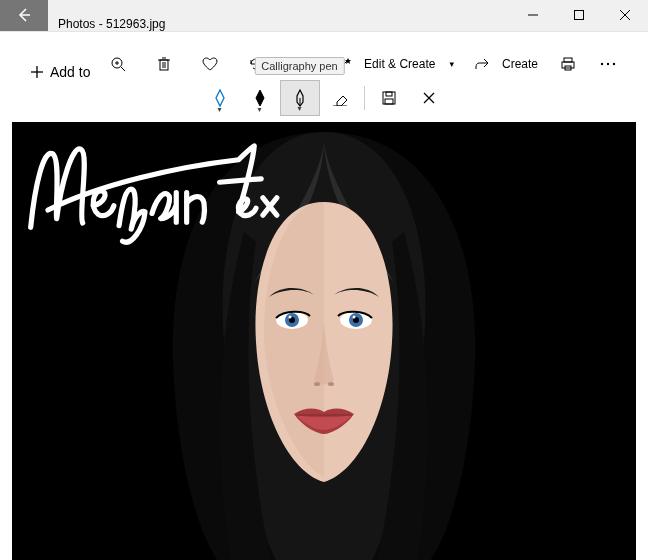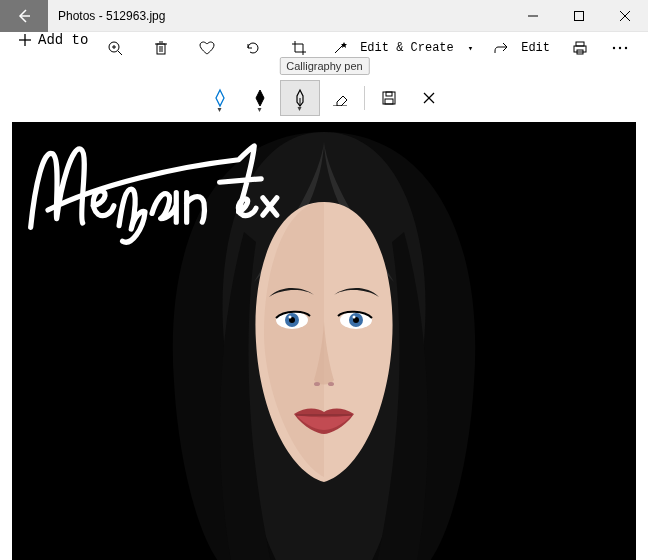--- a/index.html
+++ b/index.html
@@ -1,35 +1,35 @@
 <!DOCTYPE html>
 <html><head>
 <meta charset="utf-8">
 <style>
   * { box-sizing: border-box; margin: 0; padding: 0; }
   html, body { width: 648px; height: 560px; font-family: "Segoe UI", sans-serif; font-size: 12px; background: #fff; overflow: hidden; }
-  .titlebar { height: 32px; background: #f0f0f0; display: flex; align-items: center; border-bottom: 1px solid #e5e5e5; }
+  .titlebar { height: 32px; background: #f0f0f0; display: flex; align-items: flex-end; border-bottom: 1px solid #e5e5e5; }
   .back-btn { width: 48px; height: 32px; background: #767676; display: flex; align-items: center; justify-content: center; }
   .title-text { padding-left: 10px; color: #000; flex: 1; }
   .win-controls { display: flex; }
   .win-btn { width: 46px; height: 32px; display: flex; align-items: center; justify-content: center; color: #000; }
-  .toolbar { height: 48px; display: flex; align-items: flex-start; padding: 0 12px; font-family: Liberation Mono, monospace; }
+  .toolbar { height: 48px; display: flex; align-items: flex-end; padding: 0 24px; }
   .toolbar-left { display: flex; align-items: center; gap: 6px; padding-left: 6px; }
   .toolbar-center { flex: 1; display: flex; align-items: center; justify-content: center; gap: 14px; }
   .toolbar-right { display: flex; align-items: center; gap: 8px; }
   .tbtn { width: 32px; height: 32px; display: flex; align-items: center; justify-content: center; color: #000; border-radius: 2px; }
   .tbtn-text { height: 32px; display: flex; align-items: center; gap: 12px; padding: 0 6px; color: #000; }
   .addto { display: flex; align-items: center; gap: 6px; font-size: 14px; color: #000; }
   .drawbar-wrap { display: flex; justify-content: center; position: relative; }
   .drawbar { height: 36px; display: flex; align-items: center; gap: 0; }
   .dbtn { width: 40px; height: 36px; display: flex; align-items: center; justify-content: center; position: relative; }
   .dbtn.selected { background: #e6e6e6; border: 1px solid #bdbdbd; }
   .dbtn .drop { position: absolute; bottom: 2px; font-size: 8px; color: #444; }
   .divider { width: 1px; height: 24px; background: #ccc; margin: 0 4px; }
-  .tooltip { position: absolute; top: -24px; left: 50%; transform: translateX(-50%); background: #f2f2f2; border: 1px solid #bbb; padding: 2px 6px; font-size: 11px; white-space: nowrap; color: #333; border-radius: 2px; margin-left: 25px; }
+  .tooltip { position: absolute; top: -24px; left: 50%; transform: translateX(-50%); background: #f2f2f2; border: 1px solid #bbb; padding: 2px 6px; font-size: 11px; white-space: nowrap; color: #333; border-radius: 2px; }
   .canvas { margin: 6px 12px 12px 12px; height: 454px; background: #000; position: relative; overflow: hidden; }
   .signature { position: absolute; top: 10px; left: 10px; width: 260px; }
   .face { position: absolute; top: 0; left: 50%; transform: translateX(-50%); }
   .caret { font-size: 9px; margin-left: 2px; }
   svg { display: block; }
 </style>
 </head>
 <body>
 
 <div class="titlebar">
@@ -114,21 +114,21 @@
           <line x1="3" y1="13" x2="11" y2="5" stroke="#000"></line>
           <path d="M12 2 L13 4 L15 4 L13.5 5.5 L14 8 L12 6.5 L10 8 L10.5 5.5 L9 4 L11 4 Z" fill="#000"></path>
         </svg>
       <span>Edit &amp; Create</span>
       <span class="caret">▾</span>
     </div>
     <div class="tbtn-text">
       <svg width="16" height="16">
           <path d="M10 3 L14 7 L10 11 M14 7 L5 7 C3 7 2 9 2 11 L2 13" stroke="#000" fill="none"></path>
         </svg>
-      <span>Edit</span>
+      <span>Create</span>
     </div>
     <div class="tbtn">
       <svg width="16" height="16">
           <rect x="4" y="2" width="8" height="4" stroke="#000" fill="none"></rect>
           <rect x="2" y="6" width="12" height="6" stroke="#000" fill="none"></rect>
           <rect x="5" y="10" width="6" height="4" stroke="#000" fill="none"></rect>
         </svg>
     </div>
     <div class="tbtn">
       <svg width="16" height="6">

